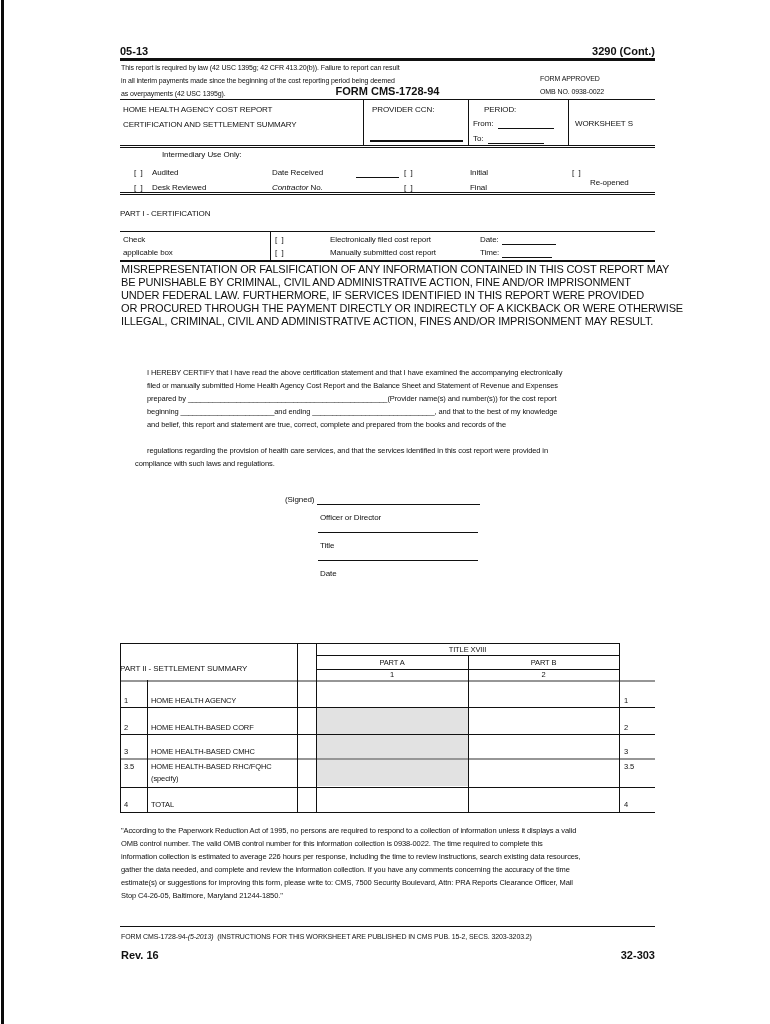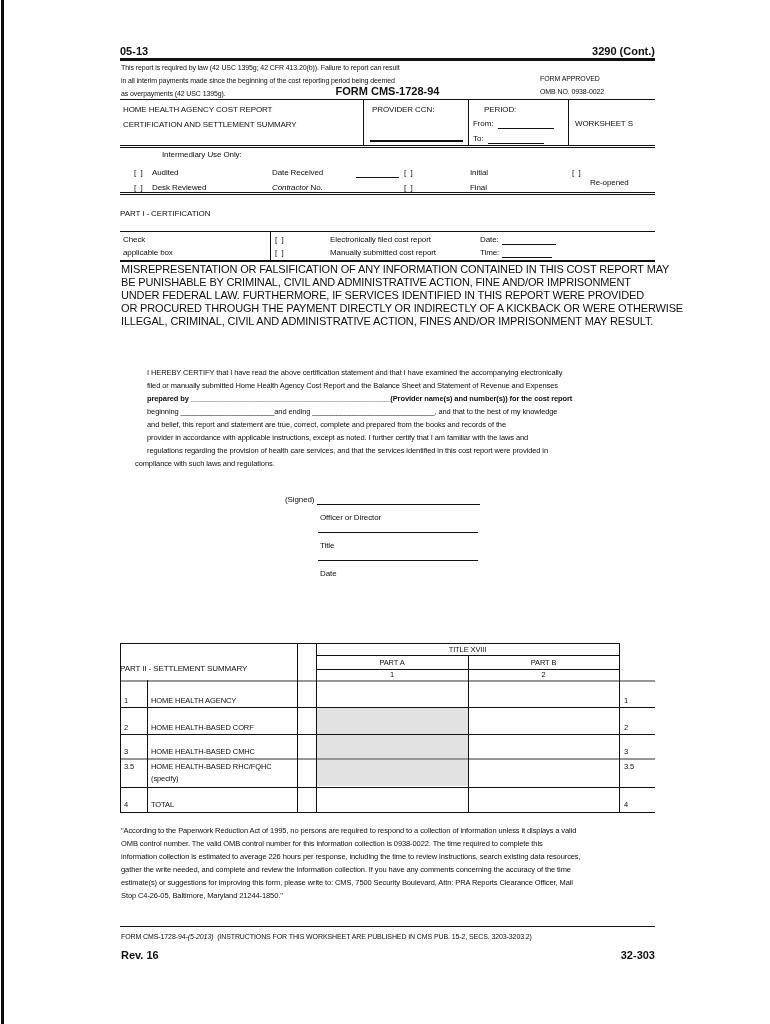--- a/index.html
+++ b/index.html
@@ -97,24 +97,23 @@
 
   <div class="abs f-warn" style="left:121px;top:263px;">MISREPRESENTATION OR FALSIFICATION OF ANY INFORMATION CONTAINED IN THIS COST REPORT MAY</div>
   <div class="abs f-warn" style="left:121px;top:276px;">BE PUNISHABLE BY CRIMINAL, CIVIL AND ADMINISTRATIVE ACTION, FINE  AND/OR IMPRISONMENT</div>
   <div class="abs f-warn" style="left:121px;top:289px;">UNDER FEDERAL LAW.  FURTHERMORE, IF SERVICES IDENTIFIED IN  THIS REPORT WERE PROVIDED</div>
   <div class="abs f-warn" style="left:121px;top:302px;">OR PROCURED THROUGH THE PAYMENT DIRECTLY OR  INDIRECTLY OF A KICKBACK OR WERE OTHERWISE</div>
   <div class="abs f-warn" style="left:121px;top:315px;">ILLEGAL, CRIMINAL, CIVIL AND ADMINISTRATIVE  ACTION, FINES AND/OR IMPRISONMENT MAY RESULT.</div>
 
 
   <div class="abs f-small" style="left:147px;top:368px;">I HEREBY CERTIFY that I have read the above certification statement and that I have examined the accompanying electronically</div>
   <div class="abs f-small" style="left:147px;top:381px;">filed or manually submitted Home Health Agency Cost Report and the Balance Sheet and Statement of Revenue and Expenses</div>
-  <div class="abs f-small" style="left:147px;top:394px;font-weight:bold;">prepared by _________________________________________________(Provider name(s) and number(s)) for the cost report</div>
+  <div class="abs f-small" style="left:147px;top:394px;">prepared by _________________________________________________(Provider name(s) and number(s)) for the cost report</div>
   <div class="abs f-small" style="left:147px;top:407px;">beginning _______________________and ending ______________________________, and that to the best of my knowledge</div>
   <div class="abs f-small" style="left:147px;top:420px;">and belief, this report and statement are true, correct, complete and prepared from the books and records of the</div>
-  <div class="abs f-small" style="left:147px;top:433px;">provider in accordance with applicable instructions, except as noted.  I further certify that I am familiar with the laws and</div>
   <div class="abs f-small" style="left:147px;top:446px;">regulations regarding the provision of health care services, and that the services identified in this cost report were provided in</div>
   <div class="abs f-small" style="left:135px;top:459px;">compliance with such laws and regulations.</div>
 
   <div class="abs f-label" style="left:285px;top:495px;">(Signed)</div>
   <div class="abs" style="left:317px;top:504px;width:163px;height:1px;background:#111;"></div>
   <div class="abs f-label" style="left:320px;top:513px;">Officer or Director</div>
   <div class="abs" style="left:318px;top:532px;width:160px;height:1px;background:#111;"></div>
   <div class="abs f-label" style="left:320px;top:541px;">Title</div>
   <div class="abs" style="left:318px;top:560px;width:160px;height:1px;background:#111;"></div>
   <div class="abs f-label" style="left:320px;top:569px;">Date</div>
@@ -173,21 +172,21 @@
     <div class="abs f-small" style="left:4px;top:157px;">4</div>
     <div class="abs f-small" style="left:31px;top:157px;">TOTAL</div>
     <div class="abs" style="left:197px;top:145px;width:150px;height:23px;"></div>
     <div class="abs" style="left:349px;top:145px;width:149px;height:23px;"></div>
     <div class="abs f-small" style="left:504px;top:157px;">4</div>
   </div>
 
   <div class="abs f-small" style="left:121px;top:826px;">"According to the Paperwork Reduction Act of 1995, no persons are required to respond to a collection of information unless it displays a valid</div>
   <div class="abs f-small" style="left:121px;top:839px;">OMB control number.  The valid OMB control number for this information collection is 0938-0022.  The time required to complete this</div>
   <div class="abs f-small" style="left:121px;top:852px;">information collection is estimated to average 226 hours per response, including the time to review instructions, search existing data resources,</div>
-  <div class="abs f-small" style="left:121px;top:865px;">gather the write needed, and complete and review the information collection.  If you have any comments concerning the accuracy of the time</div>
+  <div class="abs f-small" style="left:121px;top:865px;">gather the data needed, and complete and review the information collection.  If you have any comments concerning the accuracy of the time</div>
   <div class="abs f-small" style="left:121px;top:878px;">estimate(s) or suggestions for improving this form, please write to:  CMS, 7500 Security Boulevard, Attn: PRA Reports Clearance Officer, Mail</div>
   <div class="abs f-small" style="left:121px;top:891px;">Stop C4-26-05, Baltimore, Maryland  21244-1850."</div>
 
   <div class="hline" style="left:120px;top:926px;width:535px;"></div>
   <div class="abs f-tiny" style="left:121px;top:933px;">
     <span>FORM CMS-1728-94-</span><span class="italic">(5-2013)</span>&nbsp;&nbsp;<span>(INSTRUCTIONS FOR THIS WORKSHEET ARE PUBLISHED IN CMS PUB. 15-2, SECS. 3203-3203.2)</span>
   </div>
   <div class="abs f-head" style="left:121px;top:949px;">Rev. 16</div>
   <div class="abs f-head" style="left:540px;top:949px;width:115px;text-align:right;">32-303</div>
 

